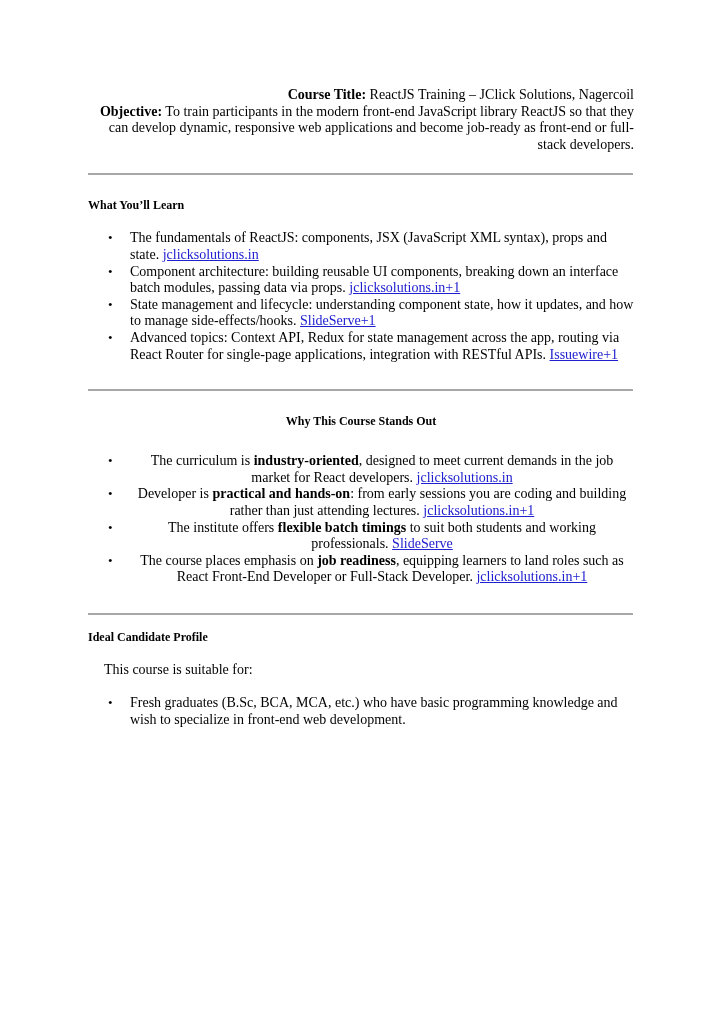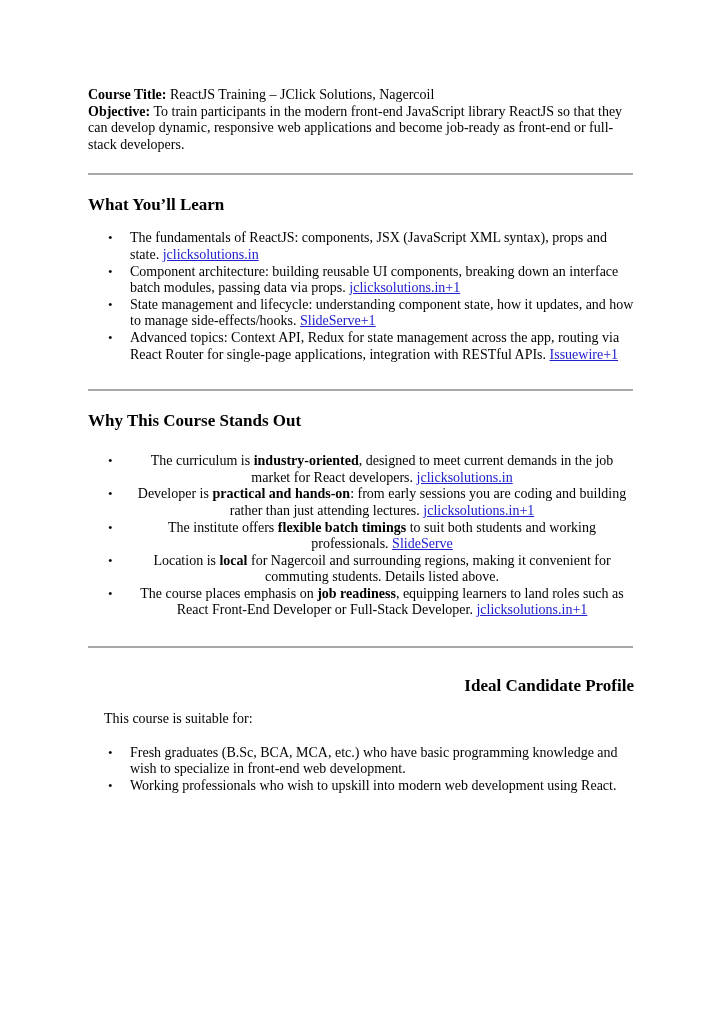--- a/index.html
+++ b/index.html
@@ -2,29 +2,29 @@
 <html><head>
   <meta charset="utf-8">
   <style>
     html, body { margin: 0; padding: 0; background: #ffffff; }
     body {
       width: 720px; height: 1018px; overflow: hidden;
       font-family: "Liberation Serif", "DejaVu Serif", serif;
       font-size: 14px; line-height: 16.6px; color: #000;
     }
     .page { position: absolute; left: 88px; top: 87px; width: 546px; }
-    .intro p { margin: 0; }
+    .intro p { margin: 0; text-align: right; }
     b { font-weight: bold; }
     a { color: #1a0dab; color: #2020d0; text-decoration: underline; }
     hr.sep {
       border: 0; height: 2px; background: #a8a8a8;
       margin: 0; width: 545px;
     }
     h2 {
-      font-size: 17px; font-weight: bold; margin: 0; line-height: 20px;
+      font-size: 12px; font-weight: bold; margin: 0; line-height: 20px;
     }
     ul { margin: 0; padding-left: 42px; list-style: none; }
     li { position: relative; margin: 0; }
     li::before {
       content: "\2022"; position: absolute; left: -22px; top: 0;
       font-size: 13px;
     }
     .para { margin: 16px; }
   </style>
 </head>
@@ -42,31 +42,29 @@
   <h2 style="margin-top:20px;">What You’ll Learn</h2>
   <ul style="margin-top:15px;">
     <li><span>The fundamentals of ReactJS: components, JSX (JavaScript XML syntax), props and state. </span><a href="#">jclicksolutions.in</a></li>
     <li><span>Component architecture: building reusable UI components, breaking down an interface batch modules, passing data via props. </span><a href="#">jclicksolutions.in+1</a></li>
     <li><span>State management and lifecycle: understanding component state, how it updates, and how to manage side-effects/hooks. </span><a href="#">SlideServe+1</a></li>
     <li><span>Advanced topics: Context API, Redux for state management across the app, routing via React Router for single-page applications, integration with RESTful APIs. </span><a href="#">Issuewire+1</a></li>
   </ul>
 
   <hr class="sep" style="margin-top:26px;">
 
-  <h2 style="margin-top:20px;">Why This Course Stands Out</h2>
+  <h2 style="margin-top:20px;text-align:center;">Why This Course Stands Out</h2>
   <ul style="margin-top:22px;text-align:center;">
     <li><span>The curriculum is </span><b>industry-oriented</b><span>, designed to meet current demands in the job market for React developers. </span><a href="#">jclicksolutions.in</a></li>
     <li><span>Developer is </span><b>practical and hands-on</b><span>: from early sessions you are coding and building rather than just attending lectures. </span><a href="#">jclicksolutions.in+1</a></li>
     <li><span>The institute offers </span><b>flexible batch timings</b><span> to suit both students and working professionals. </span><a href="#">SlideServe</a></li>
-    <li><span>Location is </span><b>local</b><span> for Nagercoil and surrounding regions, making it convenient for commuting students. Details listed above.</span></li>
     <li><span>The course places emphasis on </span><b>job readiness</b><span>, equipping learners to land roles such as React Front-End Developer or Full-Stack Developer. </span><a href="#">jclicksolutions.in+1</a></li>
   </ul>
 
   <hr class="sep" style="margin-top:27px;">
 
-  <h2 style="margin-top:28px;text-align:right;">Ideal Candidate Profile</h2>
+  <h2 style="margin-top:12px;">Ideal Candidate Profile</h2>
   <p class="para" style="margin-top:15px;">This course is suitable for:</p>
   <ul style="margin-top:17px;">
     <li>Fresh graduates (B.Sc, BCA, MCA, etc.) who have basic programming knowledge and wish to specialize in front-end web development.</li>
-    <li>Working professionals who wish to upskill into modern web development using React.</li>
   </ul>
 
 </div>
 
 </body></html>

